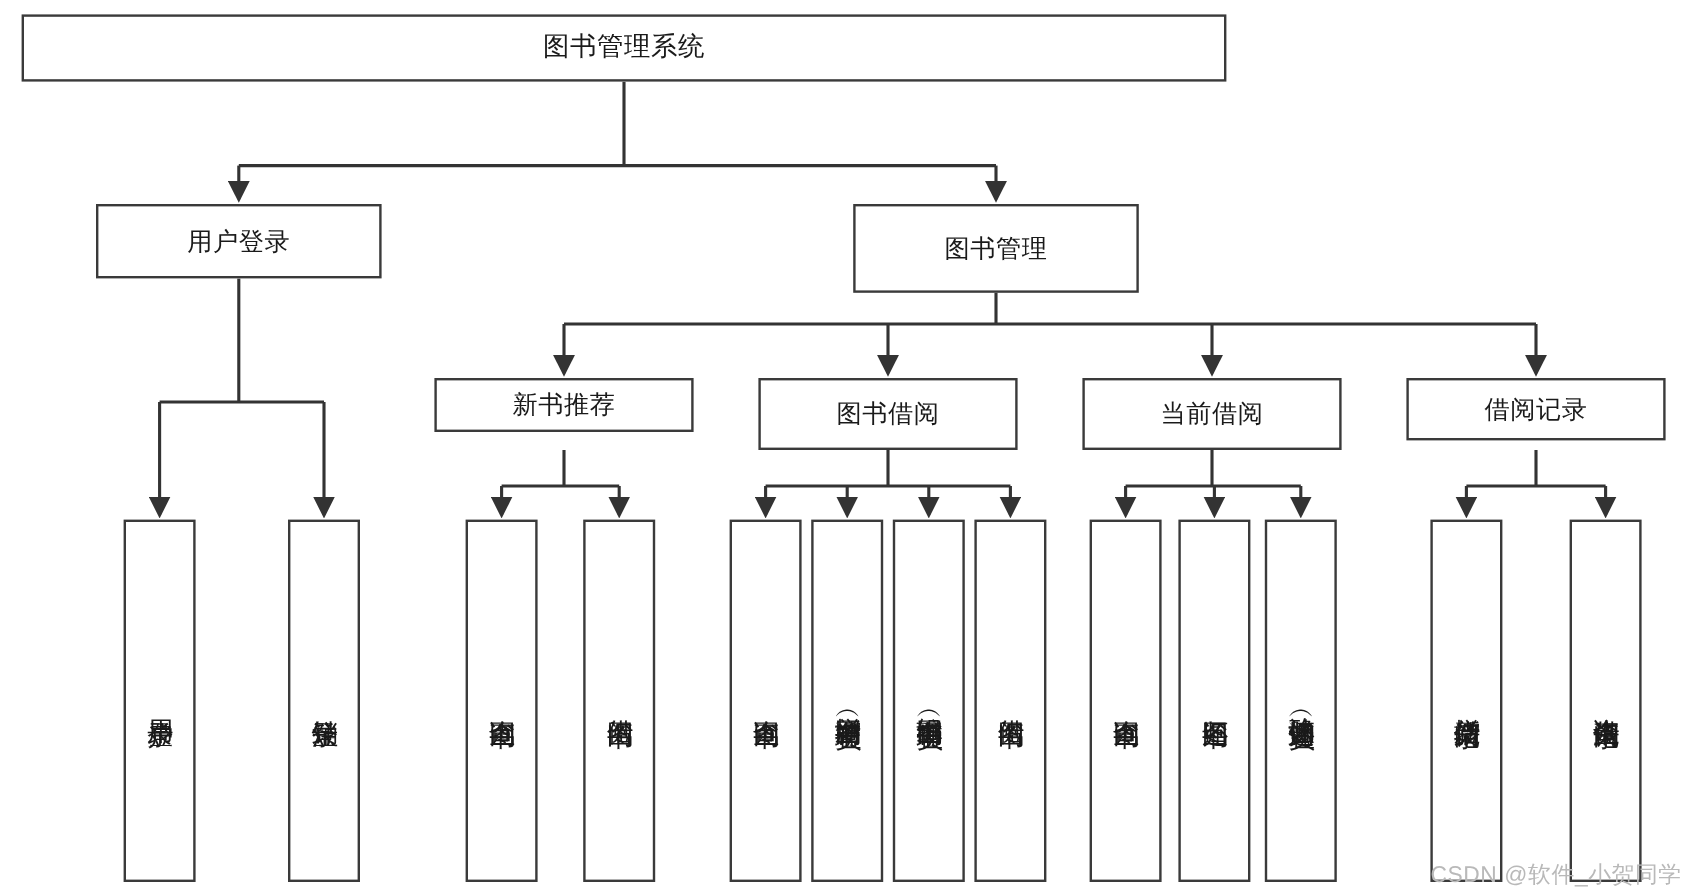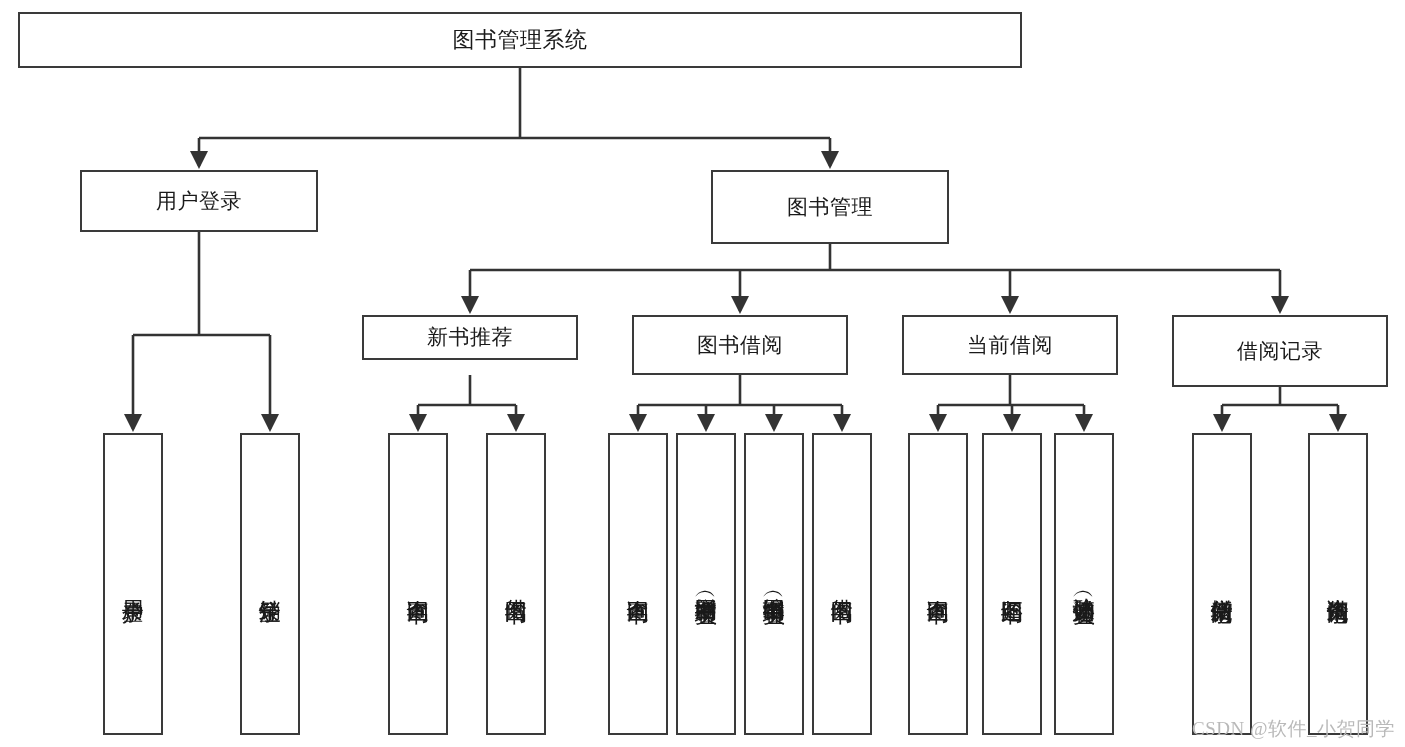--- a/index.html
+++ b/index.html
@@ -63,21 +63,21 @@
     letter-spacing: 1px;
     white-space: nowrap;
     max-height: 280px;
   }
   .watermark {
     position: absolute;
     color: #b9b9b9;
     font-size: 19px;
     letter-spacing: 0.5px;
     white-space: nowrap;
-    font-family: Liberation Serif, serif;
+    font-family: Liberation Sans, sans-serif;
   }
 </style>
 </head>
 <body>
 
 <div id="canvas">
 
   <svg id="edges" viewBox="0 0 1405 747" xmlns="http://www.w3.org/2000/svg">
     <defs>
       <marker id="arrow" viewBox="0 0 12 12" refX="10" refY="6" markerWidth="7" markerHeight="7" orient="auto-start-reverse">
@@ -141,21 +141,21 @@
 
   <div class="node horiz" style="left:362px; top:315px; width:216px; height:45px;">
     <span class="node-label">新书推荐</span>
   </div>
   <div class="node horiz" style="left:632px; top:315px; width:216px; height:60px;">
     <span class="node-label">图书借阅</span>
   </div>
   <div class="node horiz" style="left:902px; top:315px; width:216px; height:60px;">
     <span class="node-label">当前借阅</span>
   </div>
-  <div class="node horiz" style="left:1172px; top:315px; width:216px; height:72px;">
+  <div class="node horiz" style="left:1172px; top:315px; width:216px; height:52px;">
     <span class="node-label">借阅记录</span>
   </div>
 
   <div class="node vert" style="left:103px; top:433px; width:60px; height:302px;">
     <span class="node-label">用户登录</span>
   </div>
   <div class="node vert" style="left:240px; top:433px; width:60px; height:302px;">
     <span class="node-label">注销登录</span>
   </div>
 

